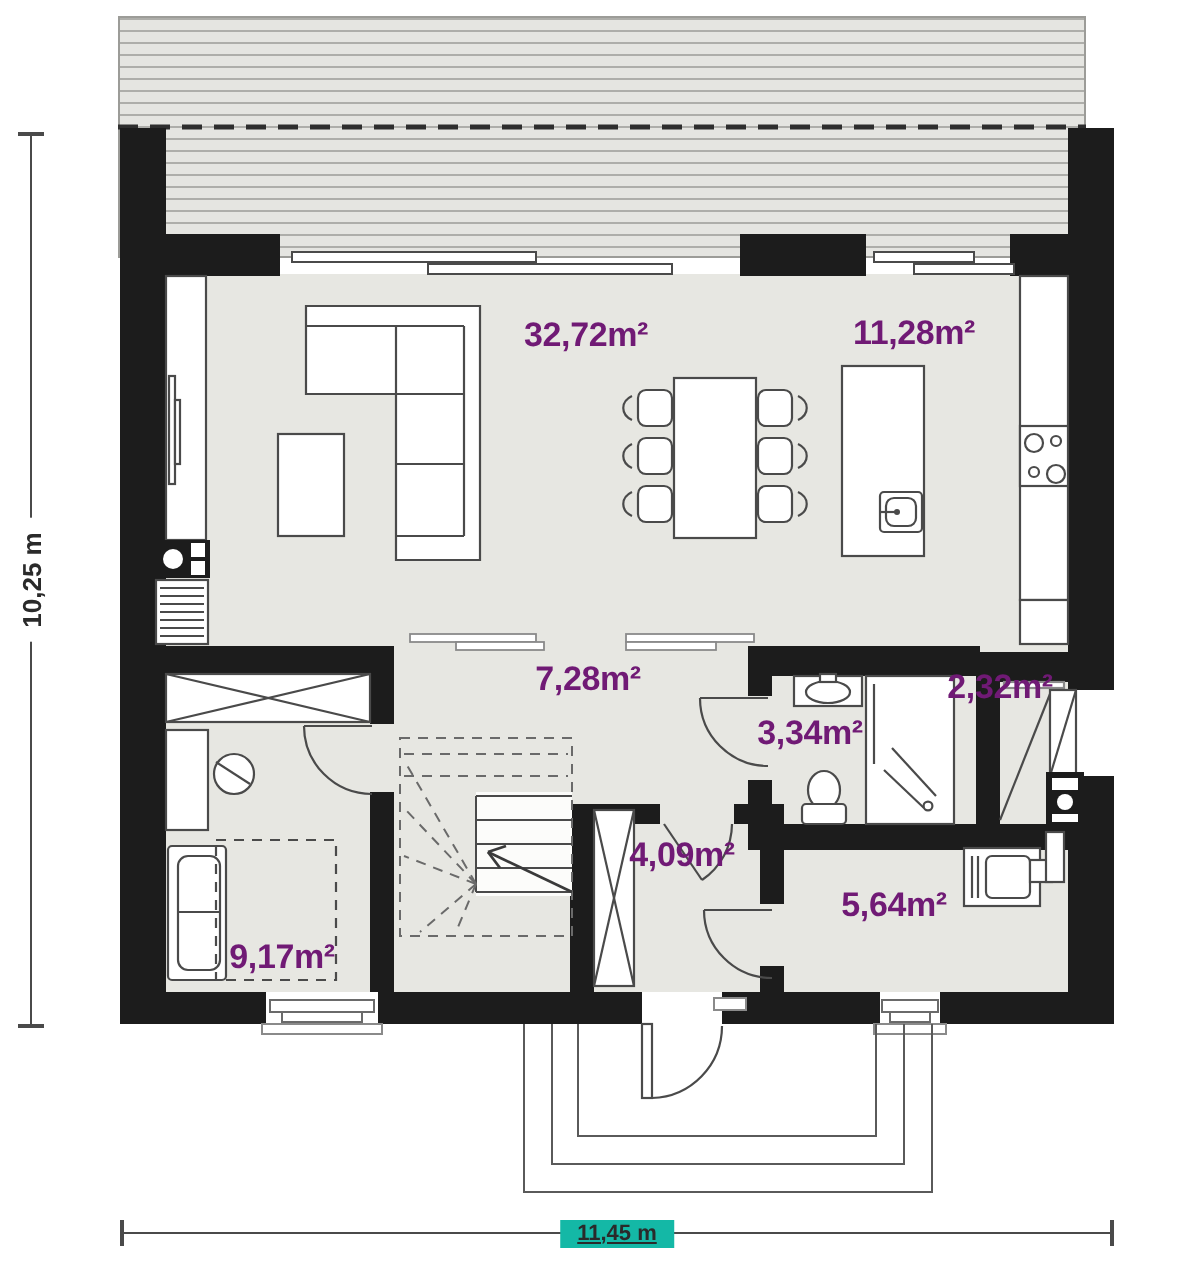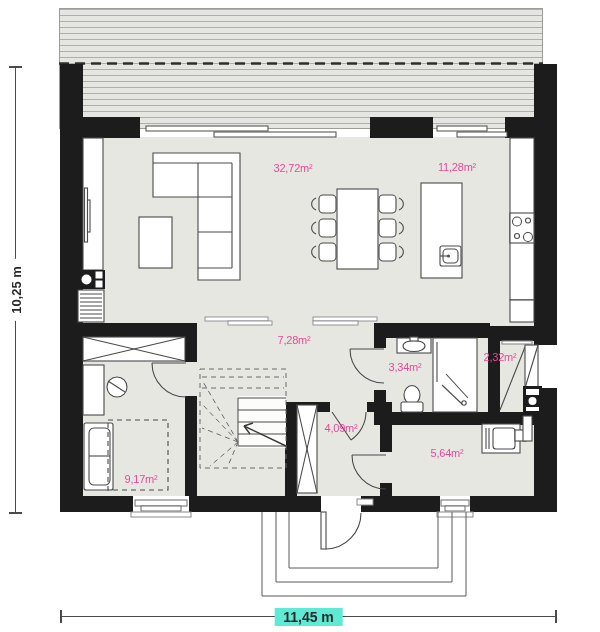--- a/index.html
+++ b/index.html
@@ -11,37 +11,37 @@
     position:absolute;left:59px;top:8px;width:484px;height:121px;
     background:repeating-linear-gradient(to bottom,#aeaeaa 0,#aeaeaa 1px,#e5e5e1 1px,#e5e5e1 6px);
     border:1px solid #9c9c98;box-sizing:border-box;
   }
   .floor{
     position:absolute;left:83px;top:137px;width:451px;height:359px;background:#e7e7e2;
   }
   .linework{position:absolute;left:0;top:0;}
   .area-label{
     position:absolute;transform:translate(-50%,-50%);
-    font-size:11px;font-weight:400;color:#ec4899;white-space:nowrap;letter-spacing:-0.2px;
+    font-size:17px;font-weight:700;color:#701a75;white-space:nowrap;letter-spacing:-0.2px;
   }
   .dim-v{position:absolute;left:9px;top:66px;width:13px;height:448px;}
   .dim-v .line{position:absolute;left:6px;top:0;width:1px;height:100%;background:#4a4a4a;}
   .dim-v .tick{position:absolute;left:0;width:13px;height:2px;background:#4a4a4a;}
   .dim-v .tick.t{top:0;} .dim-v .tick.b{bottom:0;}
   .dim-v .dim-label{
     position:absolute;left:50%;top:50%;transform:translate(-50%,-50%) rotate(-90deg);
     background:#fff;padding:1px 7px;font-size:13px;font-weight:600;color:#2a2a2a;white-space:nowrap;
   }
   .dim-h{position:absolute;left:60px;top:610px;width:497px;height:13px;}
   .dim-h .line{position:absolute;left:0;top:6px;width:100%;height:1px;background:#4a4a4a;}
   .dim-h .tick{position:absolute;top:0;width:2px;height:13px;background:#4a4a4a;}
   .dim-h .tick.l{left:0;} .dim-h .tick.r{right:0;}
   .dim-h .dim-label{
     position:absolute;left:50%;top:50%;transform:translate(-50%,-50%);
-    background:#5eead4;padding:1px 9px;font-size:14px;font-weight:600;color:#2a2a2a;white-space:nowrap;
+    background:#14b8a6;padding:1px 9px;font-size:11px;font-weight:600;color:#2a2a2a;white-space:nowrap;text-decoration:underline;
   }
 </style>
 </head>
 <body>
 
 <div class="stage">
 
   <div class="terrace"></div>
 
   <div class="floor"></div>
@@ -268,21 +268,21 @@
         <path d="M276,512 V582 H452 V512"></path>
         <path d="M289,512 V568 H438 V512"></path>
       </g>
     </g>
   </svg>
 
   <div class="area-label" style="left:293px;top:168px">32,72m²</div>
   <div class="area-label" style="left:457px;top:167px">11,28m²</div>
   <div class="area-label" style="left:294px;top:340px">7,28m²</div>
   <div class="area-label" style="left:405px;top:367px">3,34m²</div>
-  <div class="area-label" style="left:500px;top:357px">2,32m²</div>
+  <div class="area-label" style="left:500px;top:344px">2,32m²</div>
   <div class="area-label" style="left:141px;top:479px">9,17m²</div>
   <div class="area-label" style="left:341px;top:428px">4,09m²</div>
   <div class="area-label" style="left:447px;top:453px">5,64m²</div>
 
   <div class="dim-v">
     <div class="line"></div>
     <div class="tick t"></div>
     <div class="tick b"></div>
     <div class="dim-label">10,25 m</div>
   </div>

